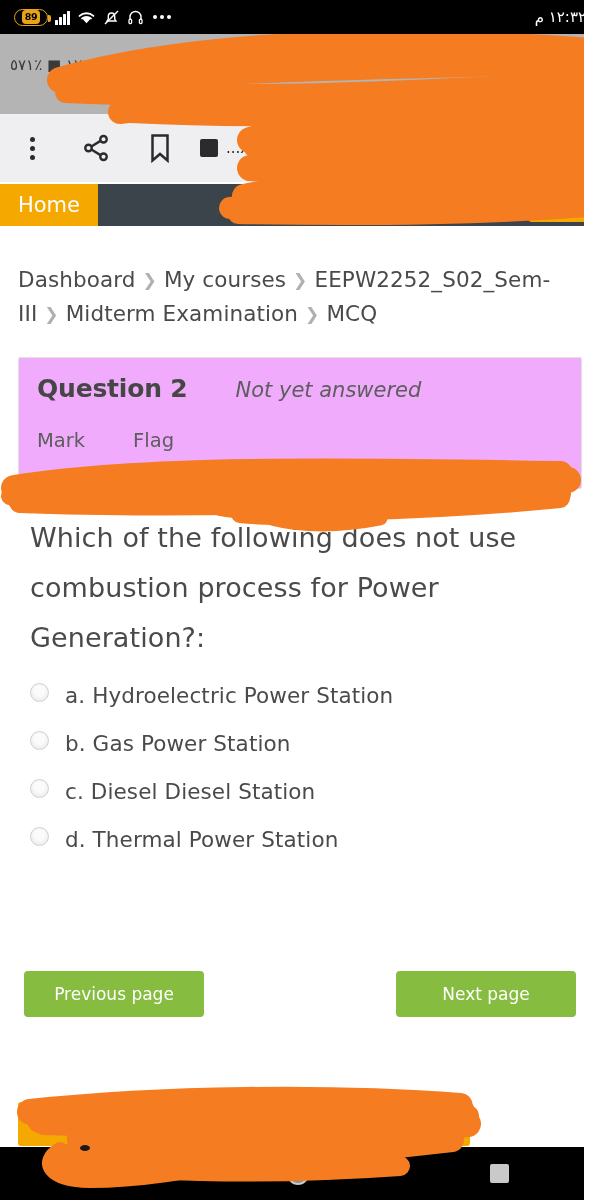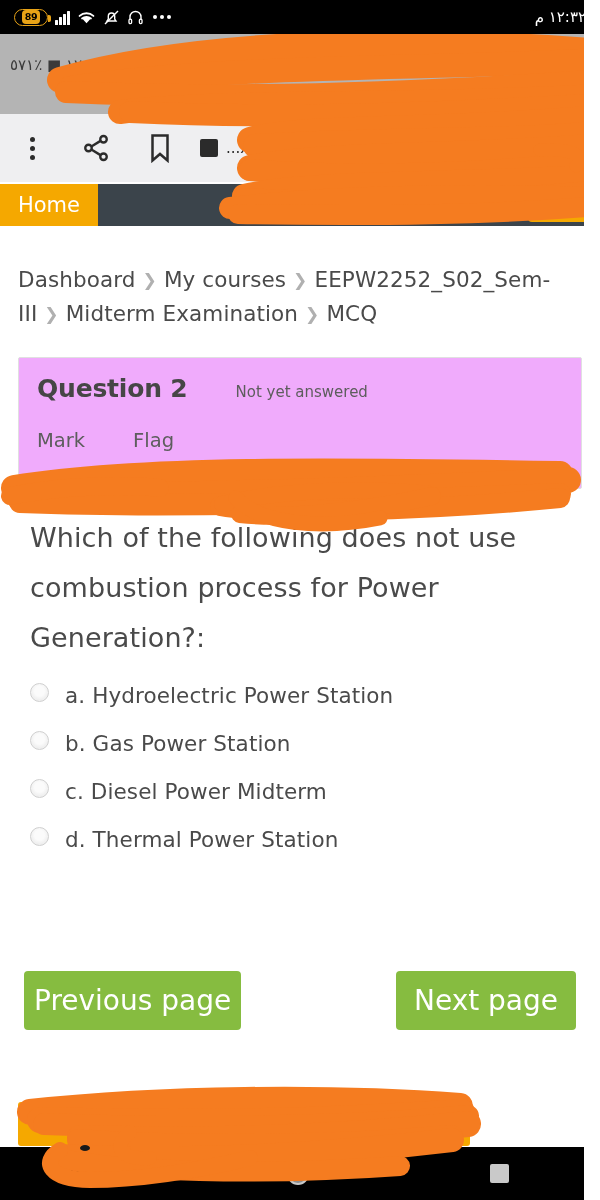--- a/index.html
+++ b/index.html
@@ -241,22 +241,23 @@
     align-items: baseline;
     gap: 48px;
   }
   .q-number {
     font-size: 25px;
     font-weight: bold;
     color: #464646;
     letter-spacing: -0.2px;
   }
   .q-state {
-    font-size: 15px;
+    font-size: 21px;
     color: #5d5d5d;
+    font-style: italic;
   }
   .qbox-row2 {
     margin-top: 26px;
     display: flex;
     align-items: baseline;
     gap: 48px;
     font-size: 19.5px;
     color: #5d5d5d;
   }
 
@@ -296,23 +297,23 @@
     margin-top: 96px;
     display: flex;
     justify-content: space-between;
     padding: 0 6px;
   }
   .page-btn {
     background: #86bc40;
     color: #ffffff;
     border: none;
     border-radius: 4px;
-    font-size: 28px;
+    font-size: 17px;
     font-family: inherit;
-    padding: 13px 10px;
+    padding: 13px 22px;
     min-width: 180px;
   }
 
   
   .bottom-banner {
     position: absolute;
     left: 18px;
     top: 1102px;
     width: 452px;
     height: 44px;
@@ -476,21 +477,21 @@
       <label class="answer-row">
         <span class="radio"></span>
         <span class="answer-label">a. Hydroelectric Power Station</span>
       </label>
       <label class="answer-row">
         <span class="radio"></span>
         <span class="answer-label">b. Gas Power Station</span>
       </label>
       <label class="answer-row">
         <span class="radio"></span>
-        <span class="answer-label">c. Diesel Power Midterm</span>
+        <span class="answer-label">c. Diesel Diesel Station</span>
       </label>
       <label class="answer-row">
         <span class="radio"></span>
         <span class="answer-label">d. Thermal Power Station</span>
       </label>
     </div>
 
     <div class="nav-buttons">
       <button class="page-btn">Previous page</button>
       <button class="page-btn">Next page</button>

